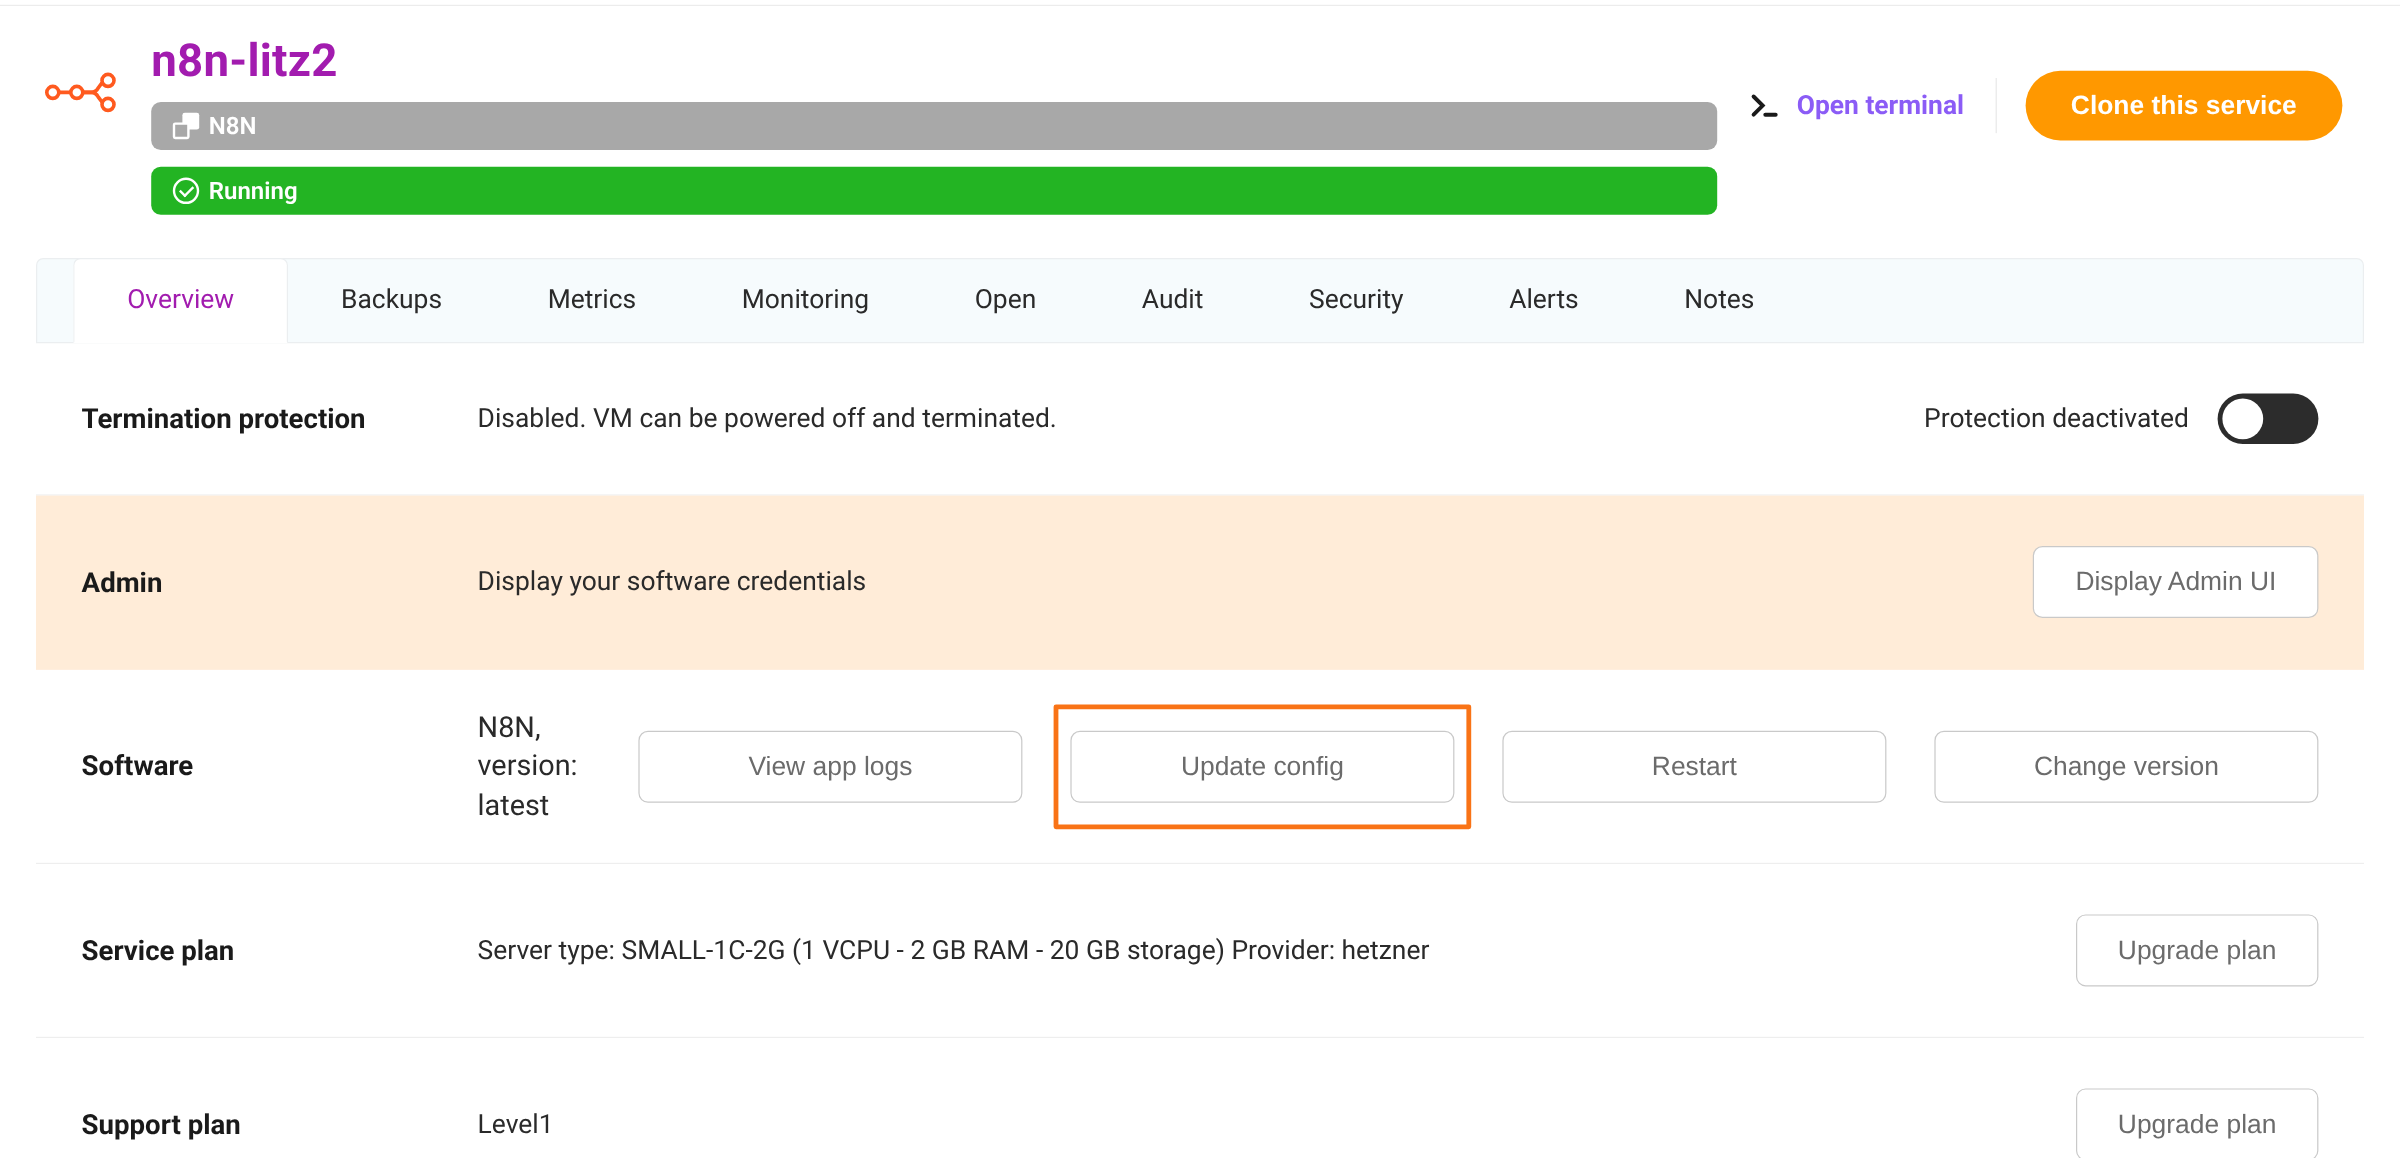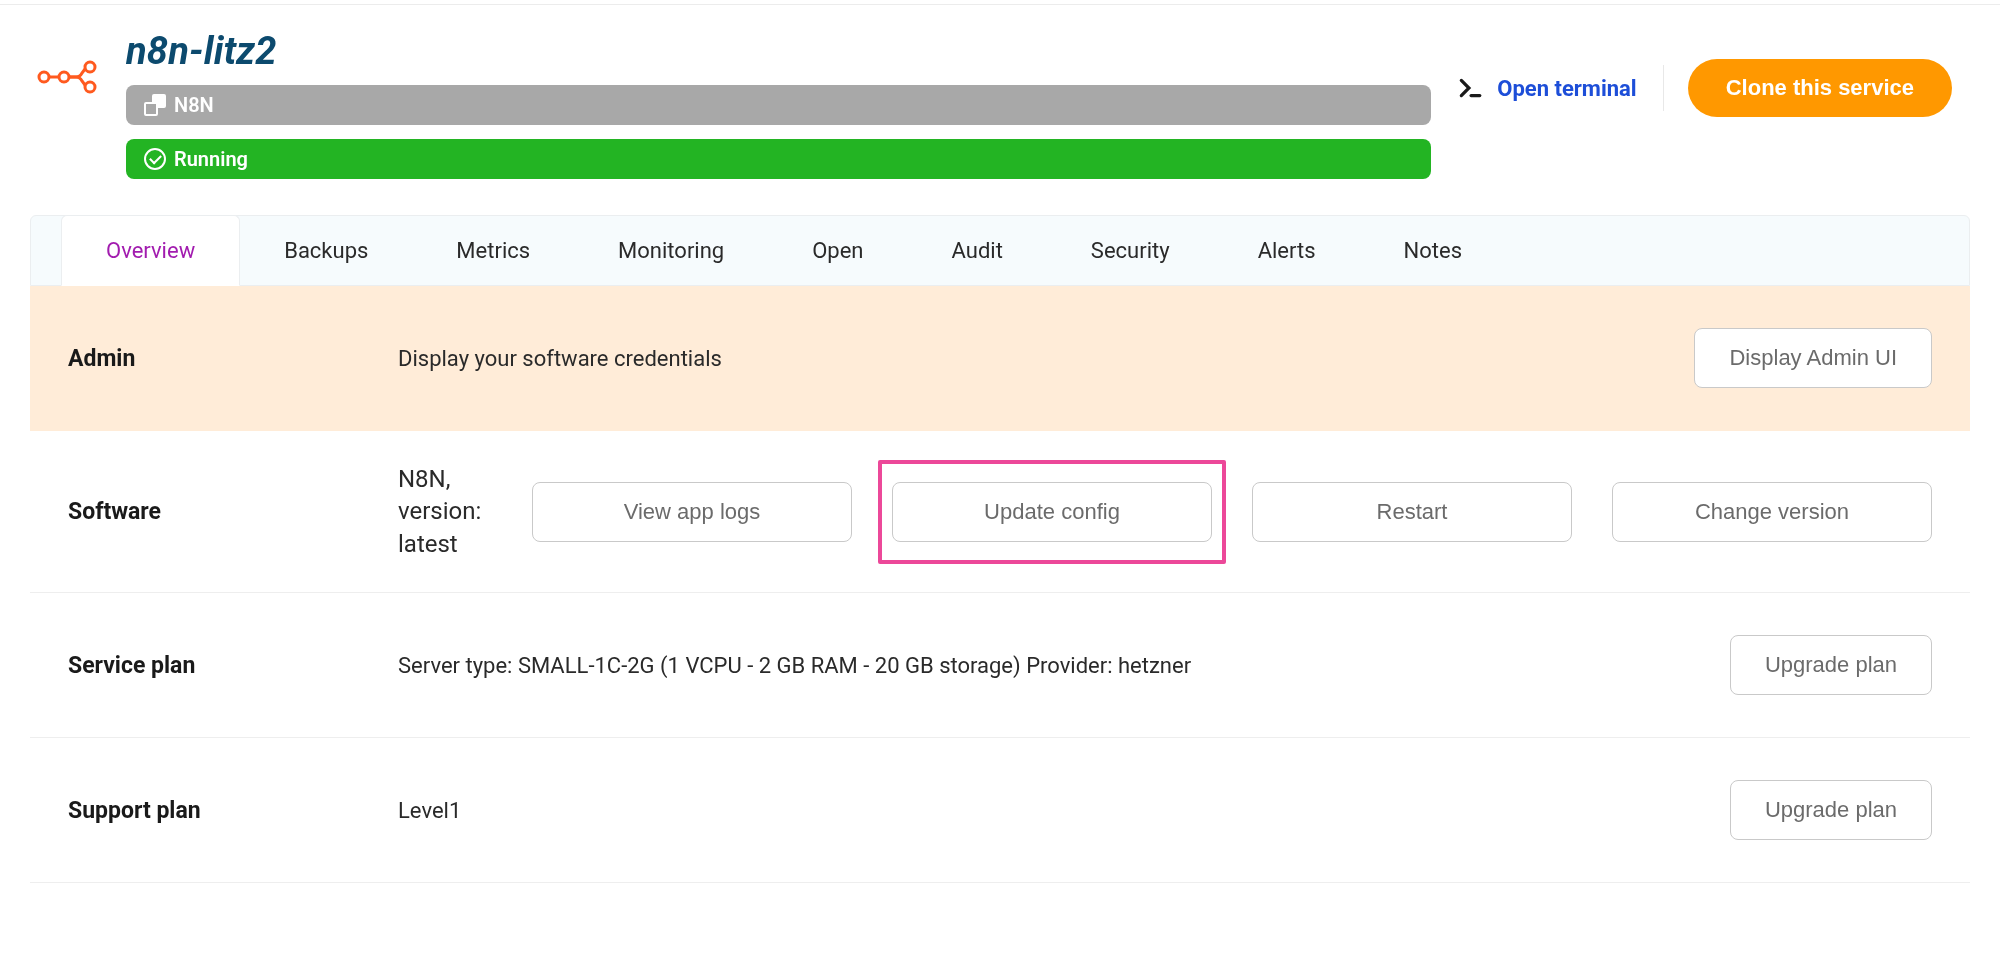--- a/index.html
+++ b/index.html
@@ -25,23 +25,22 @@
     width: 90px;
     display: flex;
     align-items: center;
     padding-top: 30px;
   }
   .logo-svg { width: 64px; height: 36px; }
   .title-col { flex: 1; }
   .service-title {
     font-size: 38px;
     font-weight: 700;
-    color: #0c4a6e;
+    color: #a21caf;
     letter-spacing: 0.2px;
-    font-style: italic;
   }
   .badges { margin-top: 12px; display: flex; gap: 14px; flex-direction: column; }
   .badge {
     display: inline-flex;
     align-items: center;
     gap: 8px;
     height: 40px;
     padding: 0 18px;
     border-radius: 8px;
     font-size: 20px;
@@ -73,21 +72,21 @@
     padding-top: 30px;
     padding-right: 12px;
   }
   .header-action {
     display: inline-flex;
     align-items: center;
     gap: 14px;
     padding: 10px 26px;
     font-size: 22px;
     font-weight: 700;
-    color: #1d4ed8;
+    color: #8b5cf6;
     cursor: pointer;
     border-right: 1px solid #e8e8e8;
   }
   .header-action:nth-child(3) { border-right: none; }
   .hicon { width: 26px; height: 26px; display:flex; align-items:center; justify-content:center; }
   .clone-btn {
     margin-left: 24px;
     background: #ff9800;
     color: #fff;
     font-size: 22px;
@@ -154,21 +153,21 @@
   }
   .software-buttons {
     display: grid;
     grid-template-columns: repeat(4, 1fr);
     gap: 40px;
     flex: 1;
     margin-left: 24px;
   }
   .software-buttons .btn-outline { text-align: center; }
   .highlight-wrap {
-    border: 4px solid #ec4899;
+    border: 4px solid #f97316;
     padding: 18px 10px;
     margin: -22px -14px;
     border-radius: 2px;
     display: flex;
     justify-content: center;
   }
   .software-text { font-size: 24px; color: #2a2a2a; line-height: 1.35; width: 90px; }
   .top-divider { height: 1px; background: #ececec; margin: 0; }
 </style>
 </head>
@@ -228,20 +227,32 @@
     <div class="tab">Monitoring</div>
     <div class="tab">Open</div>
     <div class="tab">Audit</div>
     <div class="tab">Security</div>
     <div class="tab">Alerts</div>
     <div class="tab">Notes</div>
   </div>
 
   <div class="content">
 
+    <div class="row">
+      <div class="row-label">Termination protection</div>
+      <div class="row-body">
+        <div class="row-text">Disabled. VM can be powered off and terminated.</div>
+        <div class="row-right">
+          <div class="row-text">Protection deactivated</div>
+          <div class="toggle">
+              <div class="knob"></div>
+            </div>
+        </div>
+      </div>
+    </div>
 
     <div class="row admin">
       <div class="row-label">Admin</div>
       <div class="row-body">
         <div class="row-text">Display your software credentials</div>
         <div class="row-right">
           <button class="btn-outline">Display Admin UI</button>
         </div>
       </div>
     </div>

